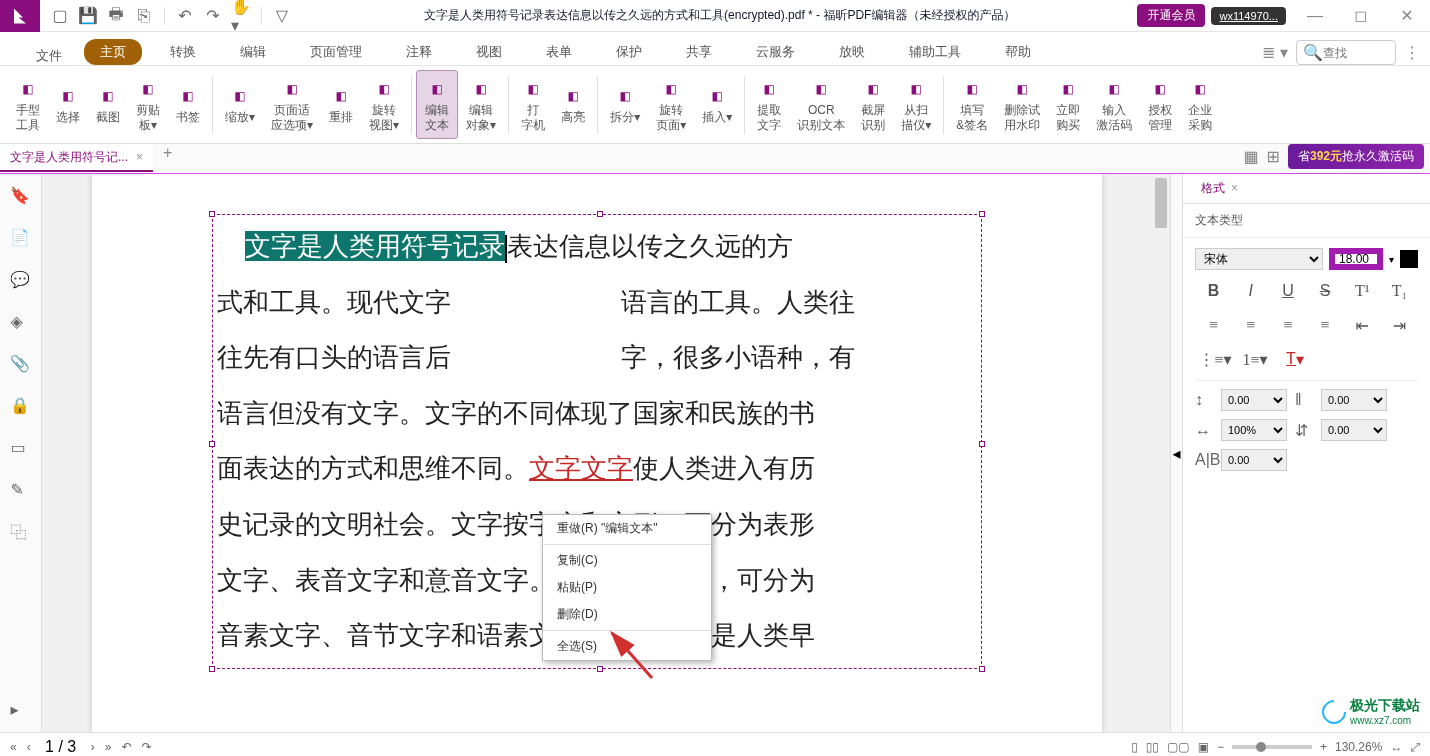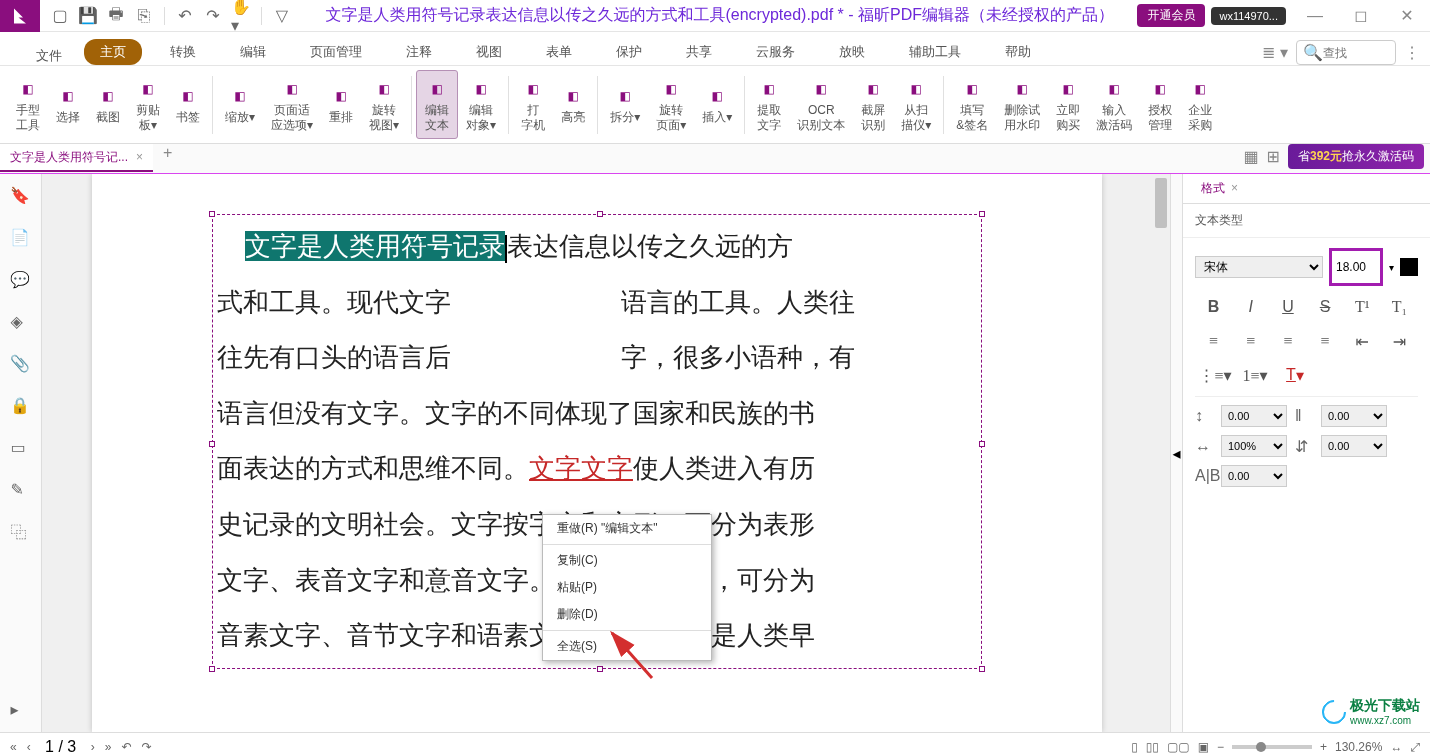--- a/index.html
+++ b/index.html
@@ -5,23 +5,23 @@
 * { margin: 0; padding: 0; box-sizing: border-box; font-family: "Microsoft YaHei", sans-serif; }
 body { width: 1430px; height: 756px; background: #f5f5f5; overflow: hidden; position: relative; }
 
 
 .titlebar { height: 32px; background: #fff; display: flex; align-items: center; border-bottom: 1px solid #e5e5e5; }
 .app-icon { width: 40px; height: 32px; background: #8a0e7e; display: flex; align-items: center; justify-content: center; }
 .app-icon svg { width: 18px; height: 18px; fill: #fff; }
 .qat { display: flex; align-items: center; gap: 8px; padding: 0 10px; }
 .qat-btn { width: 20px; height: 20px; display: flex; align-items: center; justify-content: center; color: #6a6a6a; cursor: pointer; }
 .qat-sep { width: 1px; height: 18px; background: #ddd; margin: 0 2px; }
-.title-text { flex: 1; text-align: center; font-size: 16px; color: #6d28d9; }
+.title-text { flex: 1; text-align: center; font-size: 12px; color: #0f172a; }
 .vip-btn { background: #8a0e7e; color: #fff; font-size: 12px; padding: 3px 10px; border-radius: 4px; margin-right: 6px; }
-.user-btn { background: #333; color: #fff; font-size: 11px; padding: 3px 8px; border-radius: 4px; margin-right: 6px; }
+.user-btn { background: #333; color: #fff; font-size: 11px; padding: 3px 8px; border-radius: 4px; margin-right: 6px; text-decoration: underline; }
 .win-btns { display: flex; }
 .win-btn { width: 46px; height: 32px; display: flex; align-items: center; justify-content: center; color: #888; cursor: pointer; }
 
 
 .menubar { height: 34px; background: #fff; display: flex; align-items: flex-end; padding-left: 20px; border-bottom: 1px solid #e5e5e5; }
 .menu-file { font-size: 13px; color: #555; padding: 0 16px; }
 .menu-item { font-size: 13px; color: #555; padding: 4px 16px; cursor: pointer; margin: 0 6px; }
 .menu-item.active { background: #a16207; color: #fff; border-radius: 12px; }
 .menubar-right { margin-left: auto; display: flex; align-items: center; padding-right: 10px; gap: 8px; }
 .search-box { display: flex; align-items: center; border: 1px solid #ccc; border-radius: 4px; padding: 2px 6px; width: 100px; }
@@ -66,21 +66,21 @@
 .arrow { position: absolute; left: 560px; top: 454px; z-index: 101; pointer-events: none; }
 
 
 .rightpanel { width: 248px; background: #fff; border-left: 1px solid #ddd; display: flex; flex-direction: column; }
 .rp-tabs { height: 30px; display: flex; align-items: center; border-bottom: 1px solid #ddd; padding-left: 10px; }
 .rp-tab { font-size: 12px; color: #8a0e7e; padding: 4px 8px; }
 .rp-tab .close { margin-left: 6px; color: #999; }
 .rp-section { padding: 8px 12px; font-size: 12px; color: #555; border-bottom: 1px solid #eee; }
 .rp-row { display: flex; gap: 6px; align-items: center; margin-bottom: 8px; }
 .rp-select { flex: 1; height: 22px; border: 1px solid #ccc; font-size: 12px; padding: 0 4px; }
-.rp-num { width: 54px; height: 38px; border: 3px solid #a21caf; font-size: 12px; padding: 0 4px; }
+.rp-num { width: 54px; height: 22px; border: 6px solid #a21caf; font-size: 12px; padding: 0 4px; }
 .rp-color { width: 18px; height: 18px; background: #000; }
 .fmt-row { display: flex; gap: 0; margin-bottom: 8px; }
 .fmt-btn { width: 40px; height: 26px; display: flex; align-items: center; justify-content: center; color: #555; cursor: pointer; font-family: serif; }
 .sp-row { display: flex; align-items: center; gap: 8px; margin-bottom: 8px; }
 .sp-ico { width: 18px; color: #666; }
 .sp-sel { width: 66px; height: 22px; border: 1px solid #ccc; font-size: 11px; padding: 0 2px; }
 
 
 .vscroll { position: absolute; right: 0; top: 0; width: 18px; height: 100%; background: #f0f0f0; }
 .vscroll-thumb { position: absolute; top: 4px; left: 3px; width: 12px; height: 50px; background: #c0c0c0; border-radius: 2px; }

